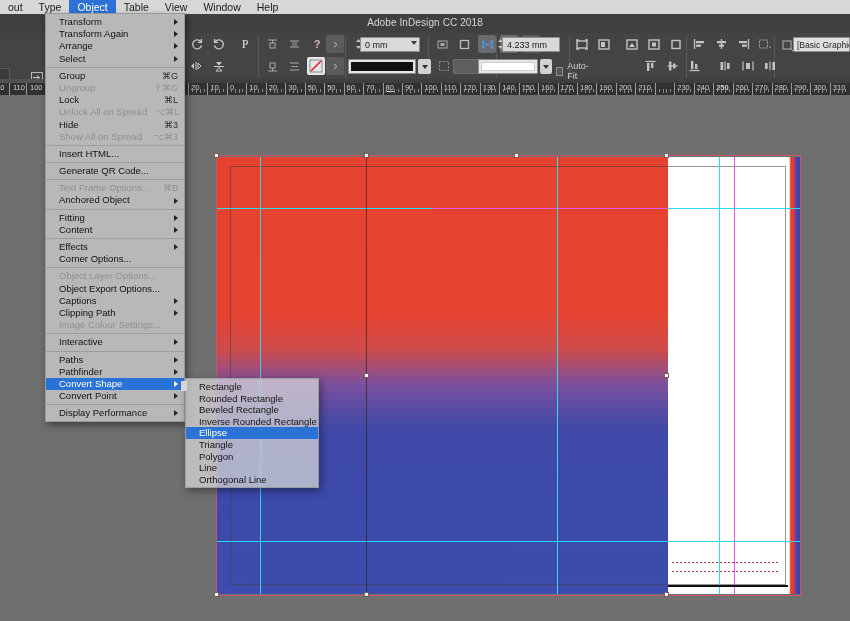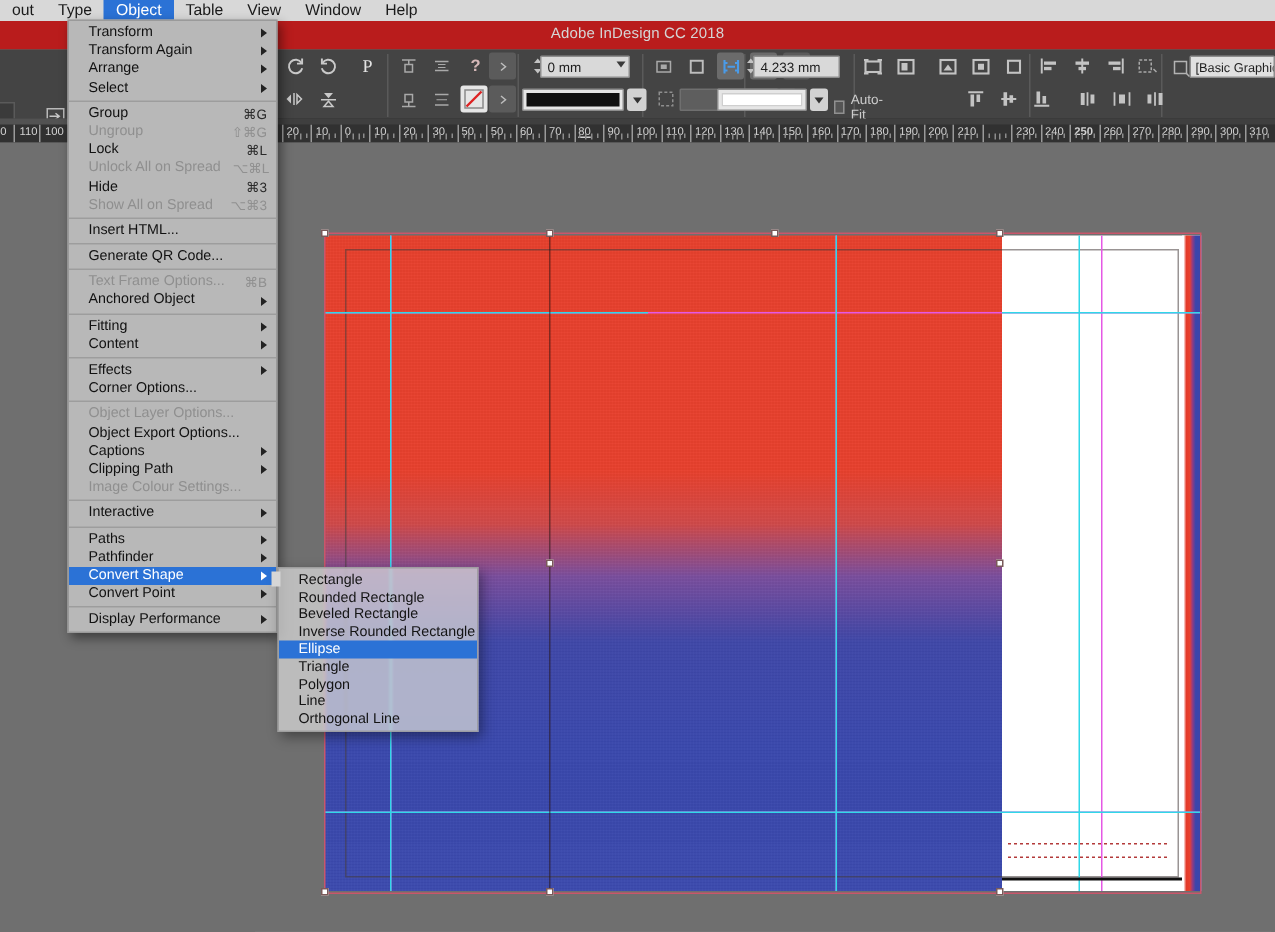--- a/index.html
+++ b/index.html
@@ -17,21 +17,21 @@
     font-size:10.5px;color:#1a1a1a;
   }
   .menubar .mi{
     padding:0 8px;height:14px;line-height:14px;white-space:nowrap;
   }
   .menubar .mi.active{background:#2b72d6;color:#fff;}
 
   
   .titlebar{
     position:absolute;left:0;top:14px;width:850px;height:19px;
-    background:#b91c1c;
+    background:#404040;
   }
   .titlebar .title{
     position:absolute;left:0;right:0;top:3px;text-align:center;
     font-size:10px;color:#d5d5d5;letter-spacing:.1px;
   }
 
   
   .toolstrip{
     position:absolute;left:0;top:33px;width:850px;height:46px;
     background:#444444;border-bottom:1px solid #2e2e2e;

